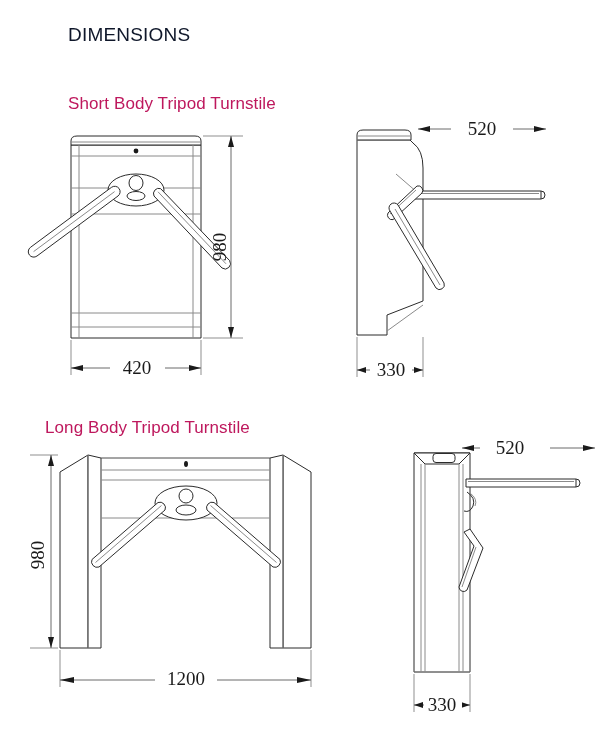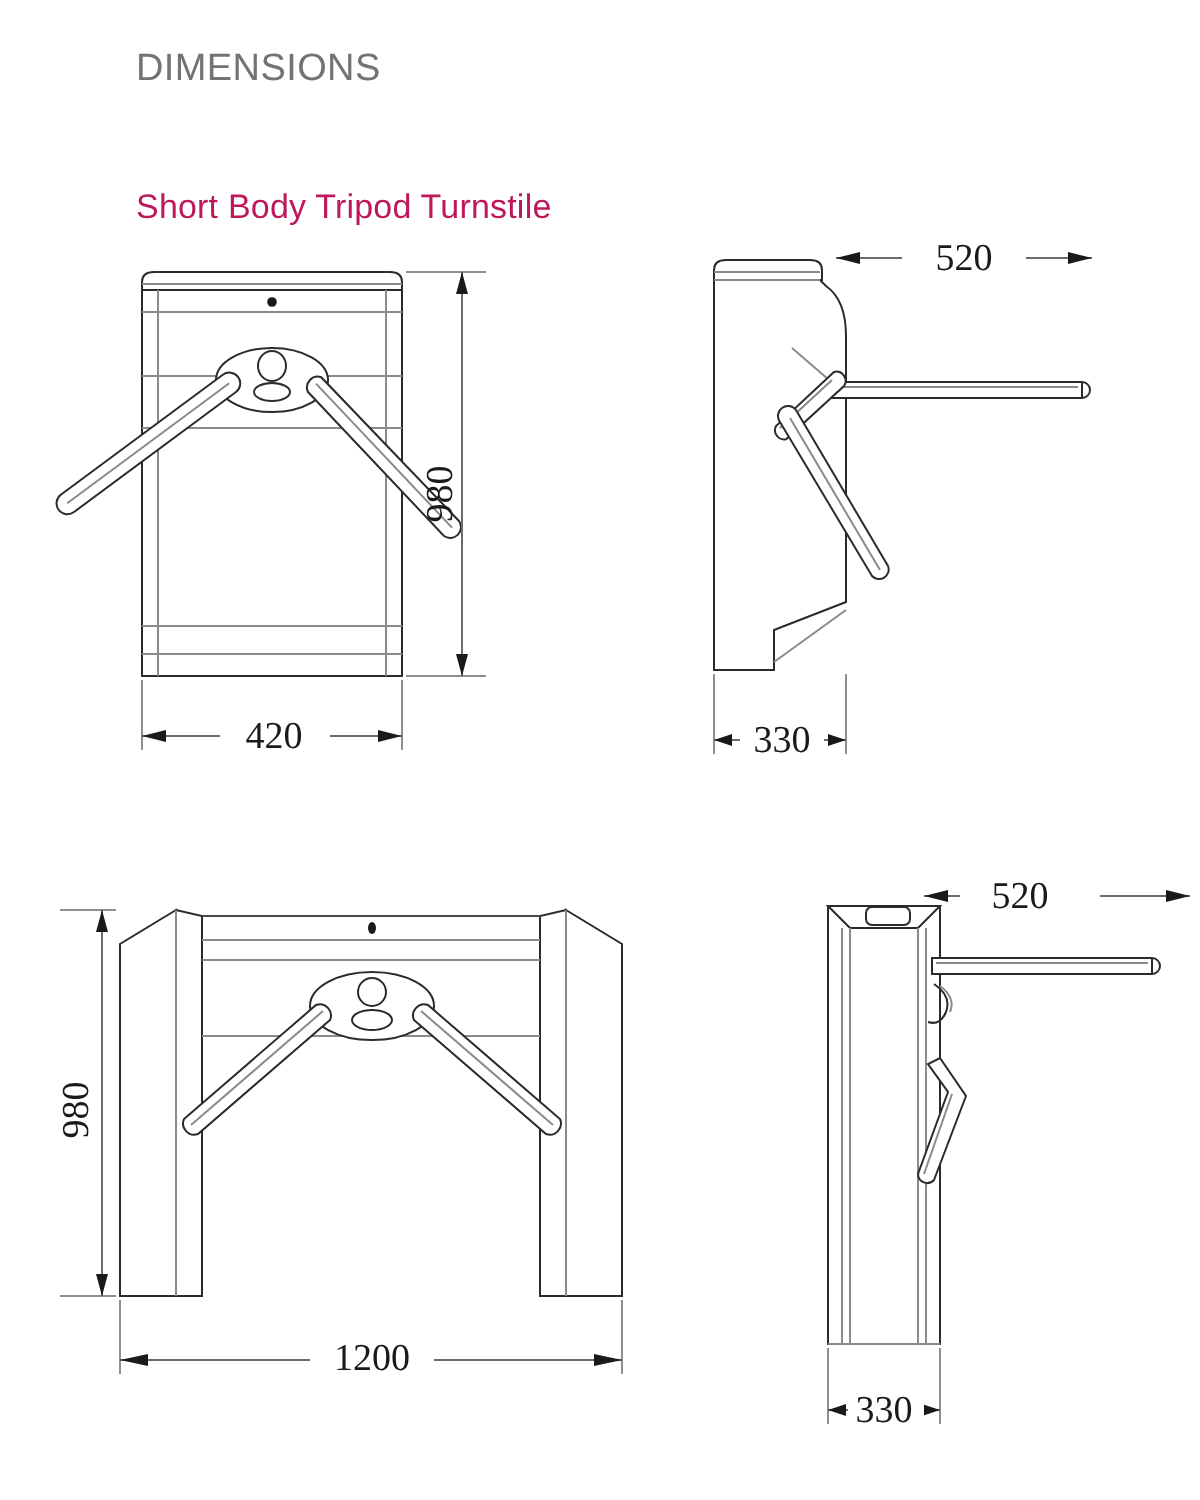--- a/index.html
+++ b/index.html
@@ -20,21 +20,21 @@
     inset: 0;
     background: #ffffff;
   }
   .heading {
     position: absolute;
     left: 68px;
     top: 24px;
     font-family: "Liberation Sans", sans-serif;
     font-size: 19px;
     letter-spacing: 0.2px;
-    color: #737373;
+    color: #0f172a;
   }
   .section-title {
     position: absolute;
     font-family: "Liberation Sans", sans-serif;
     font-size: 17px;
     letter-spacing: 0.1px;
     color: #be185d;
   }
   #title-short { left: 68px; top: 94px; }
   #title-long  { left: 45px; top: 418px; }
@@ -170,20 +170,21 @@
       <path class="extline" d="M27,337 L27,377"></path>
       <path class="extline" d="M93,337 L93,377"></path>
       <path class="dimline" d="M27,370 L93,370"></path>
       <path class="solid" d="M27,370 L36,367 L36,373 Z"></path>
       <path class="solid" d="M93,370 L84,367 L84,373 Z"></path>
       <rect x="40" y="354" width="42" height="25" fill="#ffffff"></rect>
       <text class="dim" x="61" y="376" text-anchor="middle">330</text>
     </g>
   </svg>
 
+  <div class="section-title" id="title-long">Long Body Tripod Turnstile</div>
 
   <svg class="draw" id="svg-long-front" style="left:0px; top:400px;" width="390" height="350" viewBox="0 0 390 350">
 
     <g>
       <path class="ln fillw" d="M88,55 L60,72 L60,248 L88,248 Z"></path>
       <path class="ln fillw" d="M88,55 L88,248 L101,248 L101,58 Z"></path>
       <path class="ln-l" d="M88,55 L88,248"></path>
     </g>
 
     <g>

